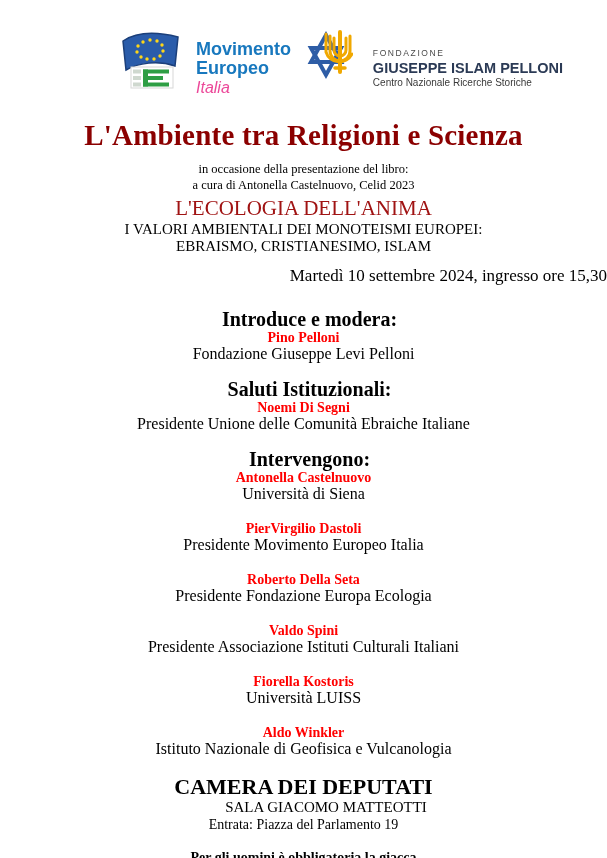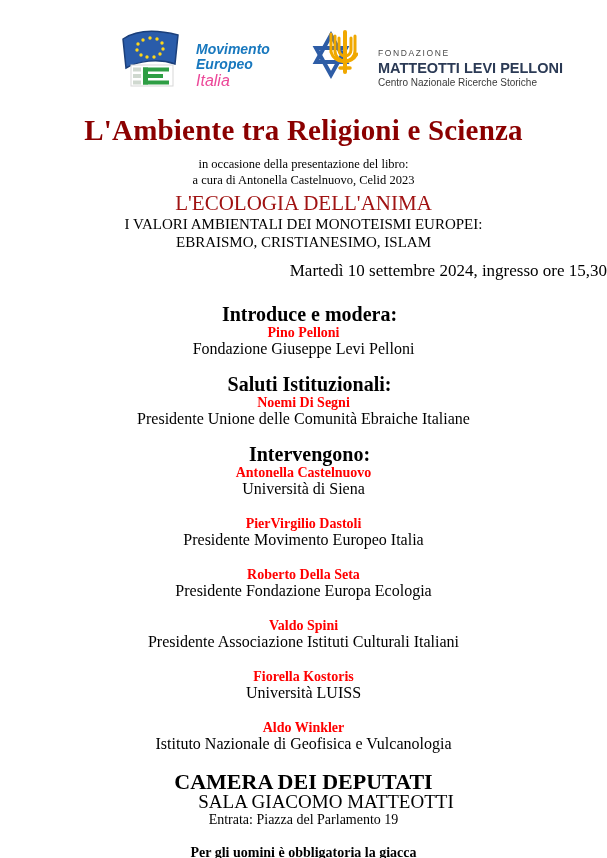--- a/index.html
+++ b/index.html
@@ -8,21 +8,21 @@
     font-family:"Liberation Serif", serif;color:#000;position:relative;
     overflow:hidden;
   }
   
   .logo-row{
     display:flex;justify-content:space-between;align-items:flex-start;
     padding:26px 44px 0 116px;
   }
   .logo-left{display:flex;align-items:center;gap:8px;}
   .logo-left-text{font-family:"Liberation Sans", sans-serif;line-height:1.05;padding-top:14px;}
-  .me-line{font-weight:bold;font-size:14px;color:#1878be;font-style:italic;}
+  .me-line{font-weight:bold;font-size:18px;color:#1878be;}
   .me-italia{font-size:16px;color:#ec4899;margin-top:2px;font-style:italic;}
   .logo-right{display:flex;align-items:flex-end;gap:20px;}
   .logo-right-text{font-family:"Liberation Sans", sans-serif;line-height:1.12;padding-top:2px;}
   .fond-line{font-size:8.5px;letter-spacing:1.6px;color:#4a4a4a;}
   .glp-line{font-size:14.5px;font-weight:bold;color:#2b3a55;margin-top:1px;}
   .cnrs-line{font-size:10px;color:#3a3a3a;margin-top:1px;}
   
   .main-title{
     margin:22px 0 0 0;text-align:center;font-size:29px;font-weight:bold;
     color:#8b0000;letter-spacing:.2px;
@@ -38,21 +38,21 @@
   .program{text-align:center;margin-top:24px;}
   .section{margin-bottom:18px;}
   .section-heading{font-size:20px;font-weight:bold;line-height:18px;padding-left:12px;}
   .speaker{margin-bottom:19px;}
   .section .speaker:last-child{margin-bottom:0;}
   .speaker-name{font-size:14px;font-weight:bold;color:#ff0000;line-height:16px;margin-top:2px;}
   .speaker-role{font-size:16px;line-height:16px;}
   
   .venue{text-align:center;margin-top:19px;}
   .venue-name{font-size:22px;font-weight:bold;line-height:22px;}
-  .venue-room{font-size:19px;line-height:18px;padding-left:45px;}
+  .venue-room{font-size:15px;line-height:18px;padding-left:45px;}
   .venue-entry{font-size:14px;line-height:17px;}
   
   .footer{text-align:center;margin-top:16px;}
   .dress-code{font-size:14px;font-weight:bold;line-height:17px;}
 </style>
 </head>
 <body>
 
 <div class="page">
 
@@ -107,21 +107,21 @@
             <path d="M33,6 L33,46" stroke-width="4"></path>
             <path d="M28,42 L38,42" stroke-width="3.5"></path>
             <path d="M27,12 L27,24 A6 6 0 0 0 39,24 L39,12" stroke-width="3"></path>
             <path d="M23,10 L23,25 A10 10 0 0 0 43,25 L43,10" stroke-width="3"></path>
             <path d="M19,8 L19,26 A14 14 0 0 0 45,28" stroke-width="3"></path>
           </g>
         </svg>
       </span>
       <span class="logo-right-text">
         <div class="fond-line">FONDAZIONE</div>
-        <div class="glp-line">MATTEOTTI LEVI PELLONI</div>
+        <div class="glp-line">GIUSEPPE ISLAM PELLONI</div>
         <div class="cnrs-line">Centro Nazionale Ricerche Storiche</div>
       </span>
     </div>
 
   </div>
 
   <h1 class="main-title">L'Ambiente tra Religioni e Scienza</h1>
 
   <div class="book-block">
     <div class="book-intro">in occasione della presentazione del libro:</div>

